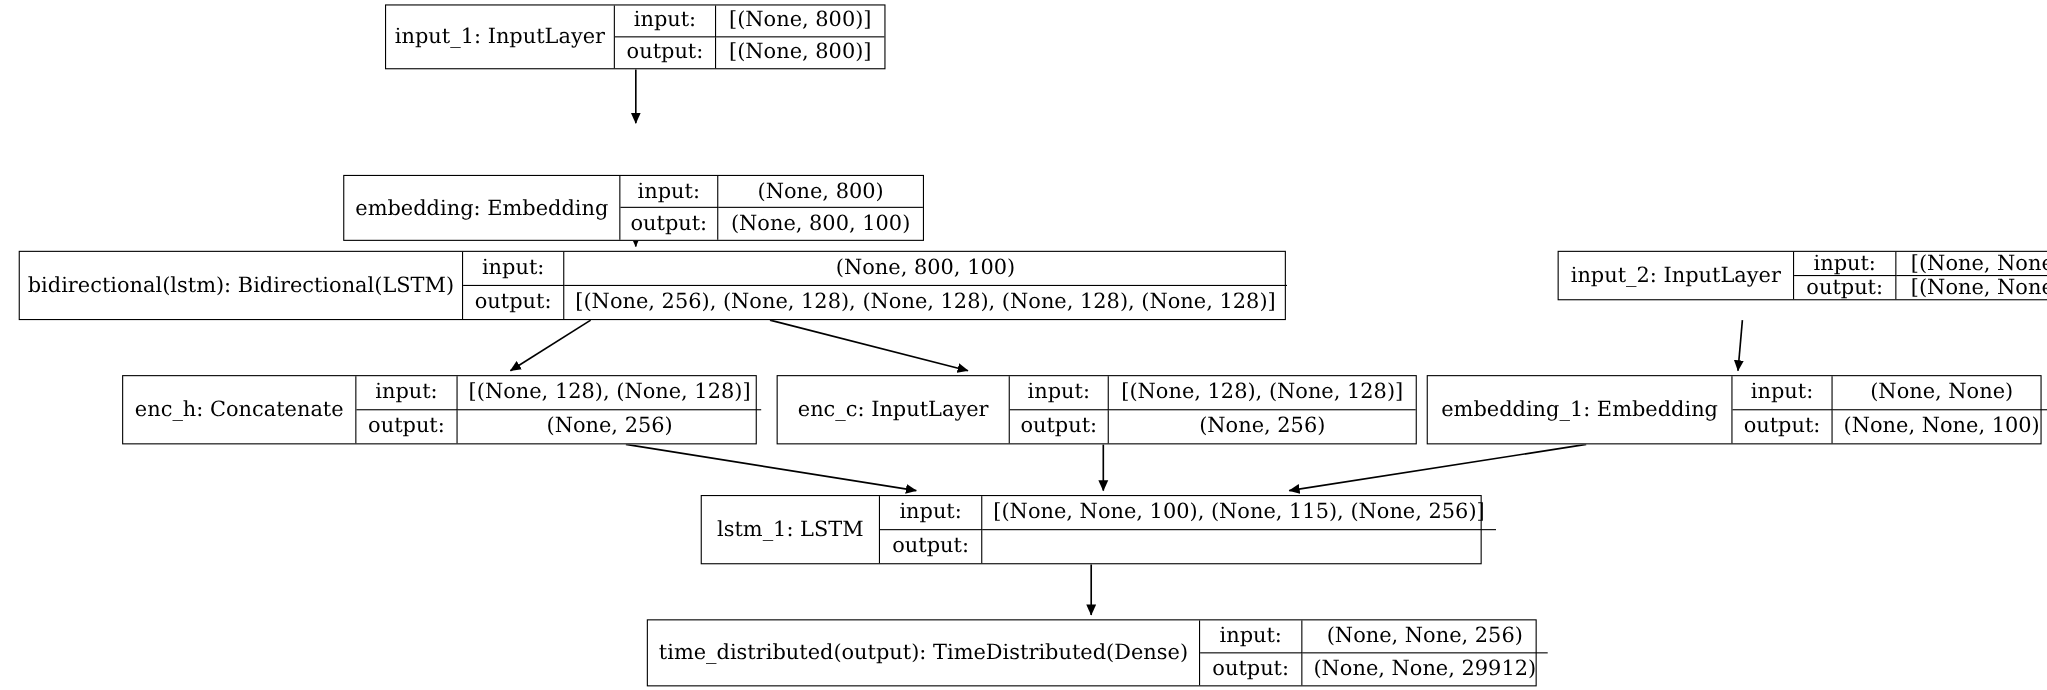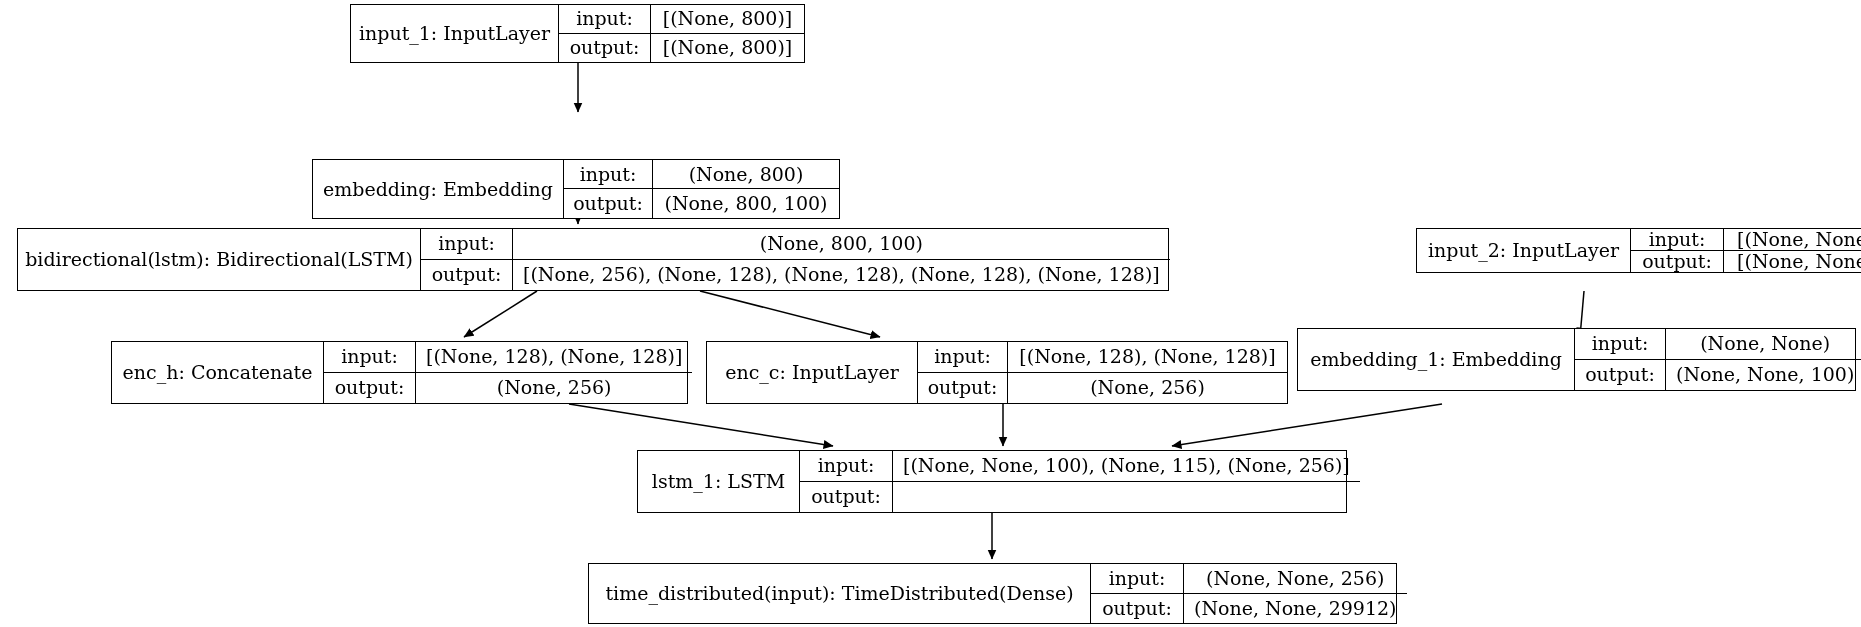--- a/index.html
+++ b/index.html
@@ -84,36 +84,36 @@
   </div>
 
   <div class="node" style="left:706px;top:341px;width:582px;height:63px;grid-template-columns:211px 90px 1fr;">
     <div class="lab">enc_c: InputLayer</div>
     <div class="io1">input:</div>
     <div class="io2">output:</div>
     <div class="v1">[(None, 128), (None, 128)]</div>
     <div class="v2">(None, 256)</div>
   </div>
 
-  <div class="node" style="left:1297px;top:328px;width:559px;height:63px;grid-template-columns:277px 91px 1fr;">
+  <div class="node" style="left:1297px;top:341px;width:559px;height:63px;grid-template-columns:277px 91px 1fr;">
     <div class="lab">embedding_1: Embedding</div>
     <div class="io1">input:</div>
     <div class="io2">output:</div>
     <div class="v1">(None, None)</div>
     <div class="v2">(None, None, 100)</div>
   </div>
 
   <div class="node" style="left:637px;top:450px;width:710px;height:63px;grid-template-columns:162px 93px 1fr;">
     <div class="lab">lstm_1: LSTM</div>
     <div class="io1">input:</div>
     <div class="io2">output:</div>
     <div class="v1">[(None, None, 100), (None, 115), (None, 256)]</div>
   </div>
 
   <div class="node" style="left:588px;top:563px;width:809px;height:61px;grid-template-columns:502px 93px 1fr;">
-    <div class="lab">time_distributed(input): TimeDistributed(Dense)</div>
+    <div class="lab">time_distributed(output): TimeDistributed(Dense)</div>
     <div class="io1">input:</div>
     <div class="io2">output:</div>
     <div class="v1">(None, None, 256)</div>
     <div class="v2">(None, None, 29912)</div>
   </div>
 
 </div>
 
 </body></html>

